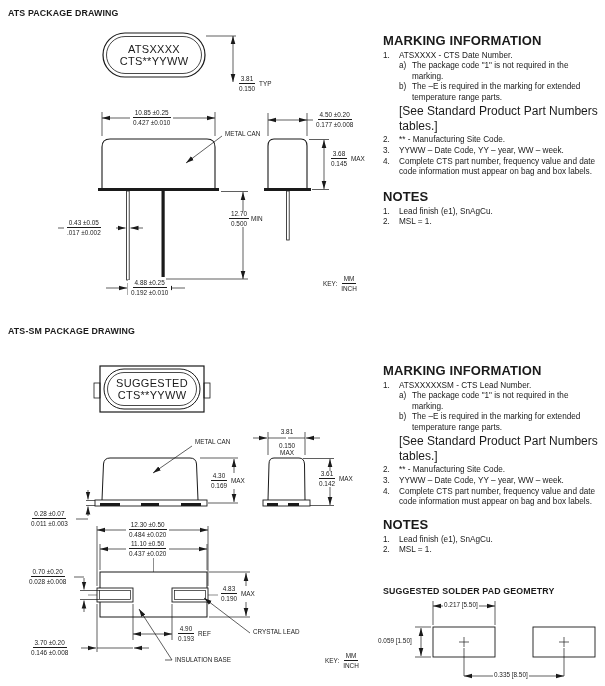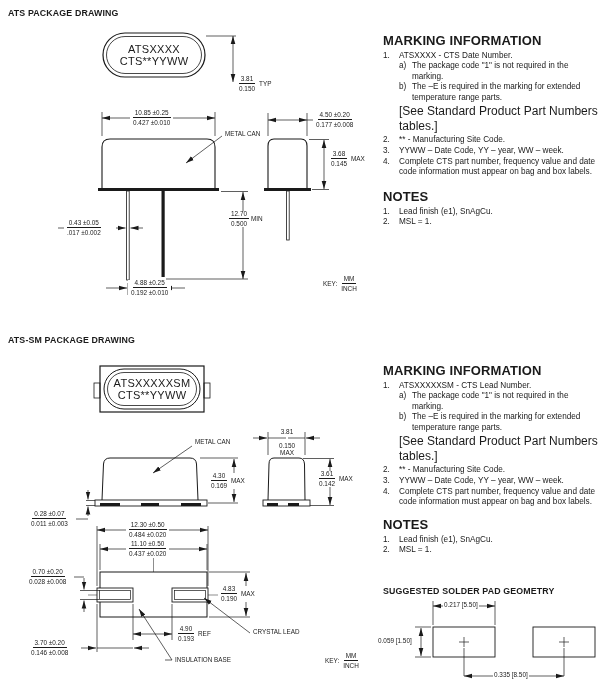--- a/index.html
+++ b/index.html
@@ -184,26 +184,26 @@
         <line x1="431" y1="657" x2="415" y2="657" stroke-width="0.7"></line>
         <line x1="421" y1="628" x2="421" y2="656" stroke-width="0.7" marker-start="url(#mS)" marker-end="url(#mE)"></line>
         <line x1="464" y1="648" x2="464" y2="676" stroke-width="0.7"></line>
         <line x1="564" y1="648" x2="564" y2="676" stroke-width="0.7"></line>
         <line x1="464" y1="676" x2="564" y2="676" stroke-width="0.7" marker-start="url(#mS)" marker-end="url(#mE)"></line>
       </g>
     </g>
   </svg>
 
   <div class="sec-title" style="left:8px;top:8px">ATS PACKAGE DRAWING</div>
-  <div class="sec-title" style="left:8px;top:335px">ATS-SM PACKAGE DRAWING</div>
+  <div class="sec-title" style="left:8px;top:326px">ATS-SM PACKAGE DRAWING</div>
   <div class="sec-title" style="left:383px;top:586px">SUGGESTED SOLDER PAD GEOMETRY</div>
 
   <div class="mark-text" style="left:104px;top:43px">ATSXXXX</div>
   <div class="mark-text" style="left:104px;top:55px">CTS**YYWW</div>
-  <div class="mark-text" style="left:102px;top:377px">ATSXXXXXSM</div>
+  <div class="mark-text" style="left:102px;top:377px">SUGGESTED</div>
   <div class="mark-text" style="left:102px;top:389px">CTS**YYWW</div>
 
   <div class="callout" style="left:224px;top:130px">METAL CAN</div>
   <div class="callout" style="left:194px;top:438px">METAL CAN</div>
   <div class="callout" style="left:252px;top:628px">CRYSTAL LEAD</div>
   <div class="callout" style="left:174px;top:656px">INSULATION BASE</div>
 
   <div class="dim" style="left:236px;top:76px">
     <span class="frac">
         <span class="top">3.81</span>

